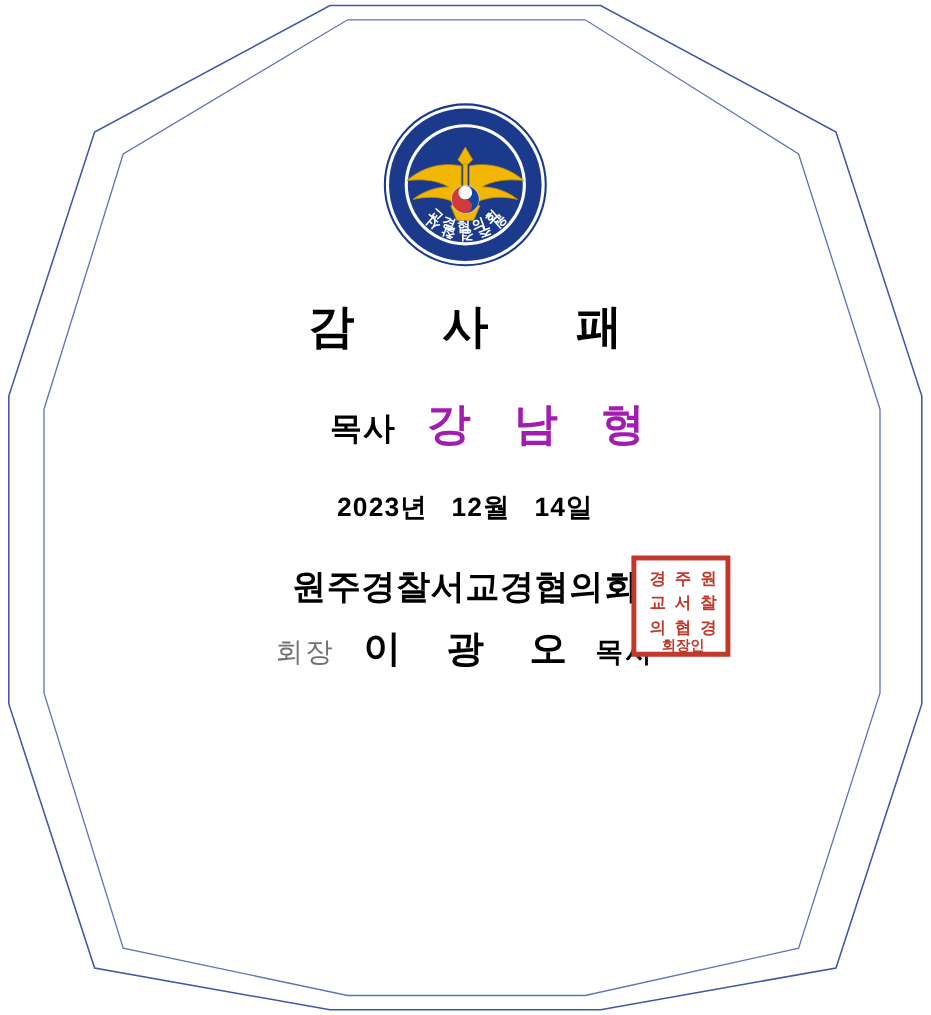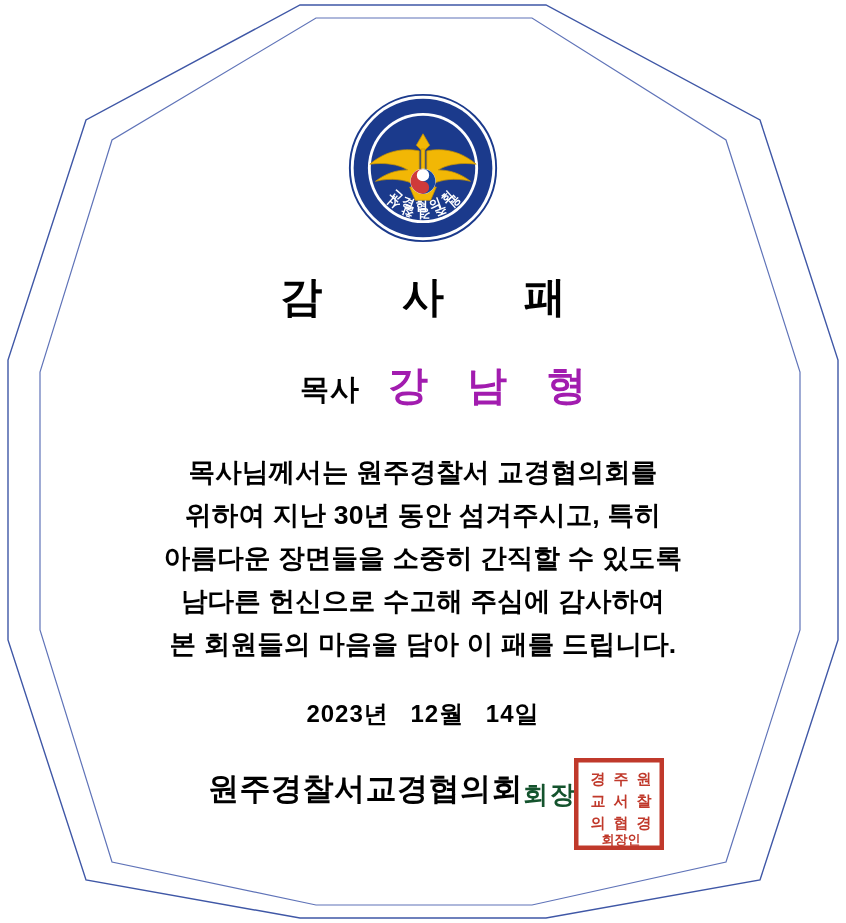--- a/index.html
+++ b/index.html
@@ -113,41 +113,41 @@
     color: #000000;
   }
   .date-line span { margin: 0 7px; }
 
   
   .sign-block {
     margin-top: 36px;
     position: relative;
     width: 430px;
     display: flex;
-    flex-direction: row;
+    flex-direction: column;
     align-items: center;
   }
   .org-name {
     font-size: 31px;
     font-weight: bold;
     letter-spacing: 0.5px;
     color: #000000;
     white-space: nowrap;
   }
   .signer-row {
     margin-top: 12px;
     display: flex;
     align-items: baseline;
     white-space: nowrap;
   }
   .signer-role {
     font-size: 25px;
-    font-weight: bold;
+    font-weight: normal;
     letter-spacing: 2px;
-    color: #14532d;
+    color: #737373;
   }
   .signer-name {
     margin: 0 10px;
     font-size: 34px;
     font-weight: bold;
     letter-spacing: 16px;
     text-indent: 16px;
     color: #000000;
   }
   .signer-suffix {
@@ -213,38 +213,32 @@
       </svg>
     </div>
 
     <div class="award-title">감  사  패</div>
 
     <div class="recipient-row">
       <div class="recipient-honorific">목사</div>
       <div class="recipient-name">강  남  형</div>
     </div>
 
-    <div class="body-text">
-      <span class="line">목사님께서는 원주경찰서 교경협의회를</span>
-      <span class="line">위하여 지난 30년 동안 섬겨주시고, 특히</span>
-      <span class="line">아름다운 장면들을 소중히 간직할 수 있도록</span>
-      <span class="line">남다른 헌신으로 수고해 주심에 감사하여</span>
-      <span class="line">본 회원들의 마음을 담아 이 패를 드립니다.</span>
-    </div>
 
     <div class="date-line">
       <span>2023년</span>
       <span>12월</span>
       <span>14일</span>
     </div>
 
     <div class="sign-block">
       <div class="org-name">원주경찰서교경협의회</div>
       <div class="signer-row">
         <span class="signer-role">회장</span>
+        <span class="signer-name">이  광  오</span>
         <span class="signer-suffix">목사</span>
       </div>
 
       <div class="seal">
         <svg viewBox="0 0 90 92" width="90" height="92" aria-hidden="true">
           <rect x="2" y="2" width="86" height="88" fill="#ffffff" stroke="#c0392b" stroke-width="5"></rect>
           <g fill="#c0392b" font-family="'Liberation Sans', sans-serif" font-size="15" font-weight="bold" text-anchor="middle">
             <text x="70" y="26">원</text>
               <text x="47" y="26">주</text>
               <text x="24" y="26">경</text>

